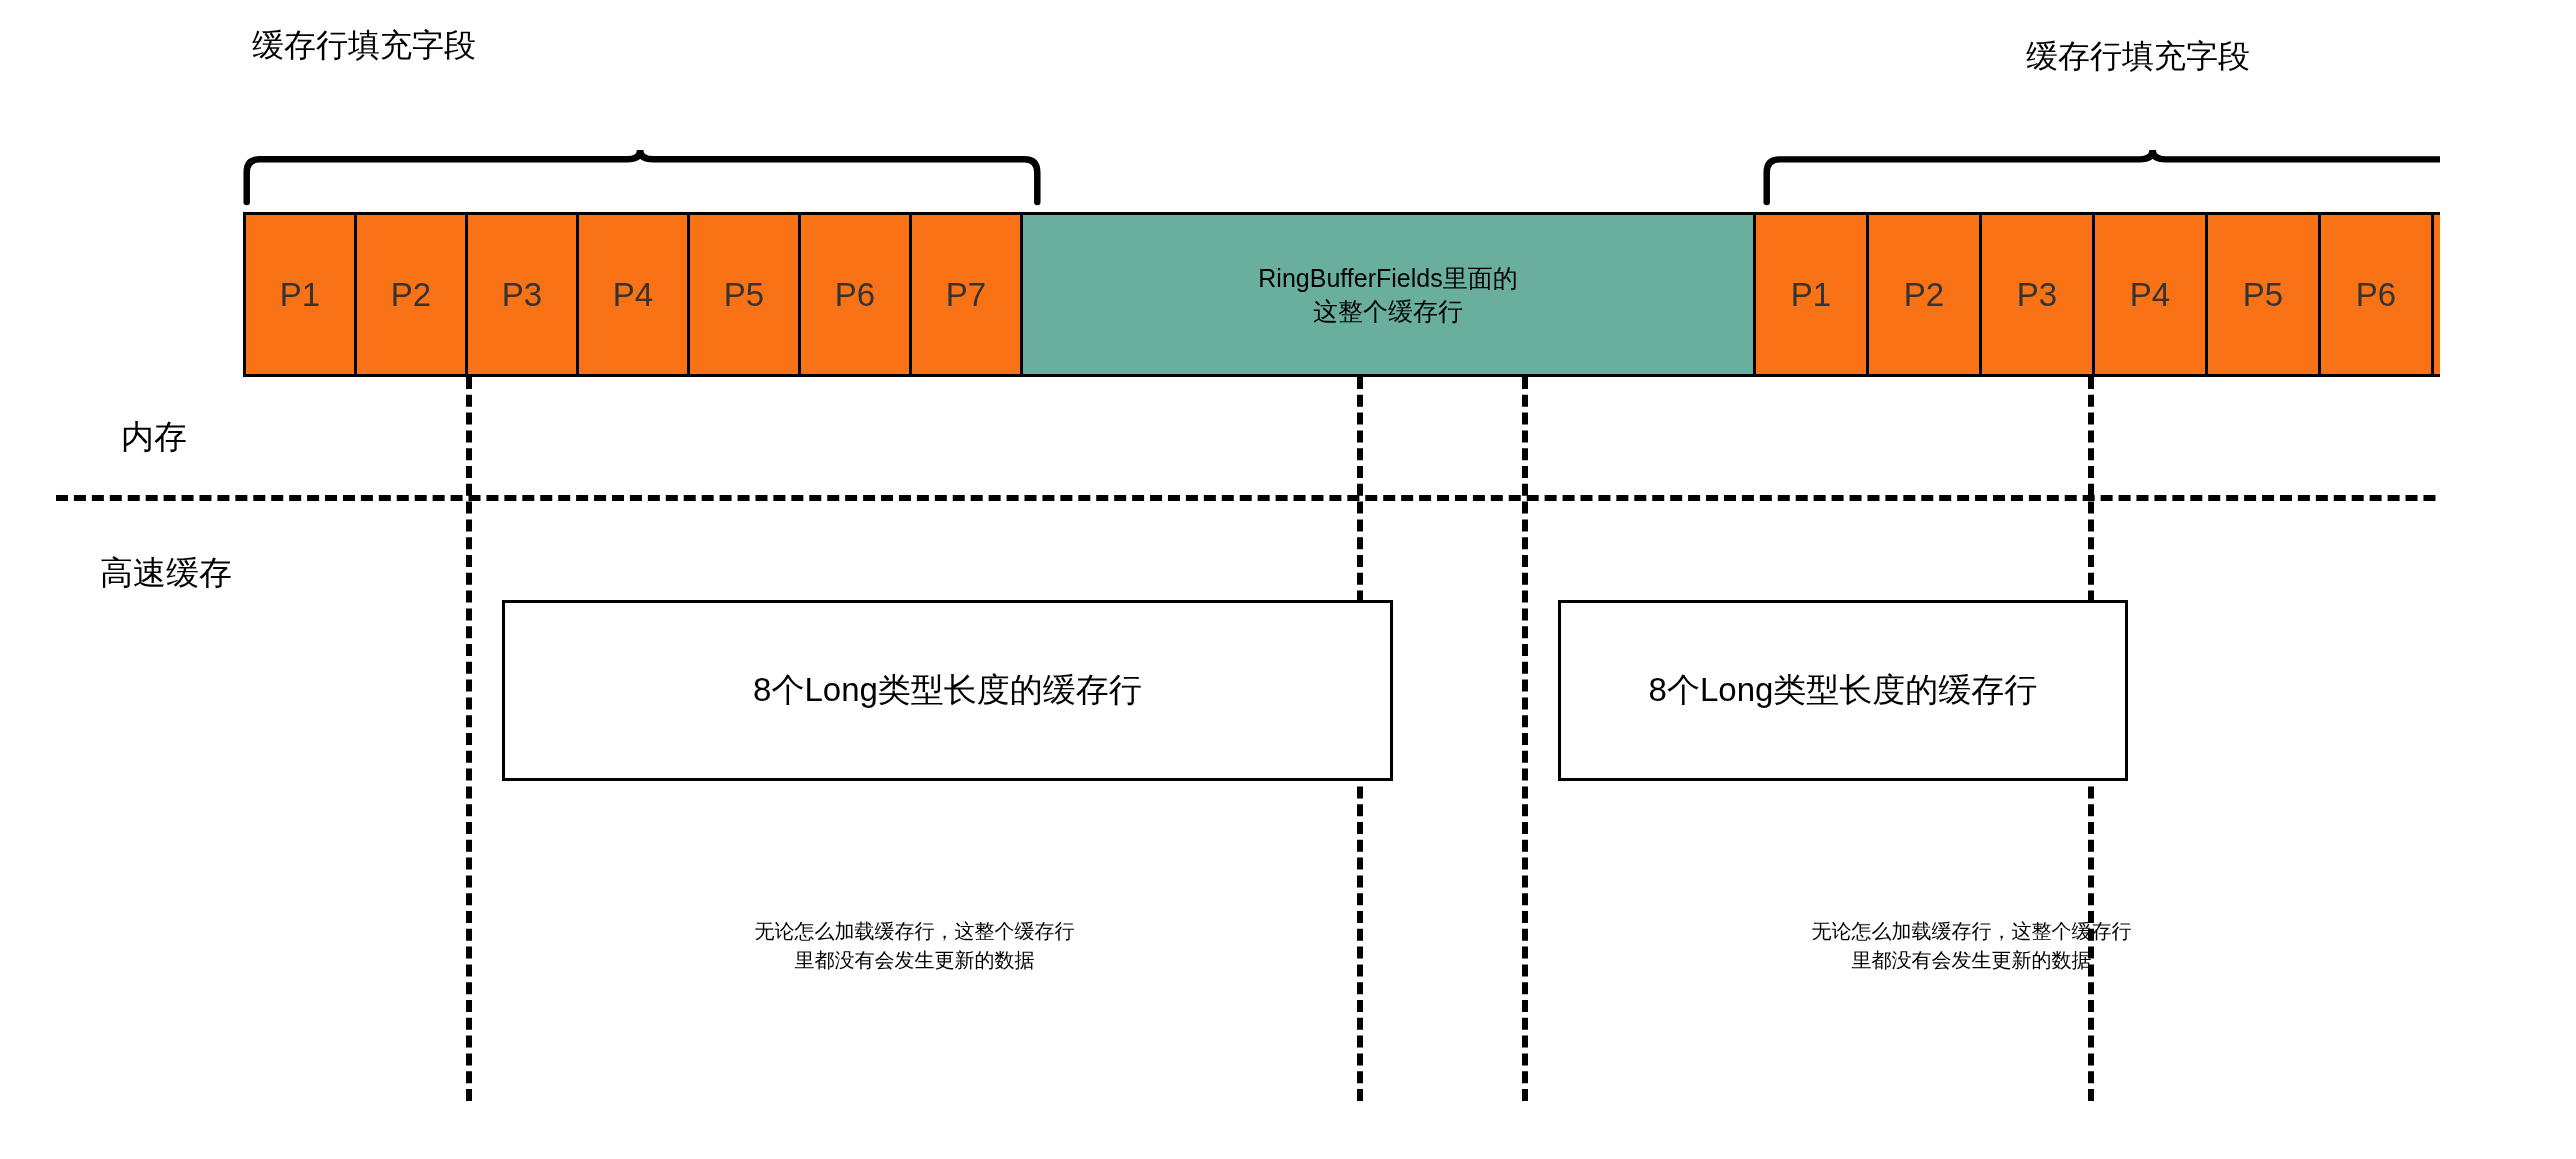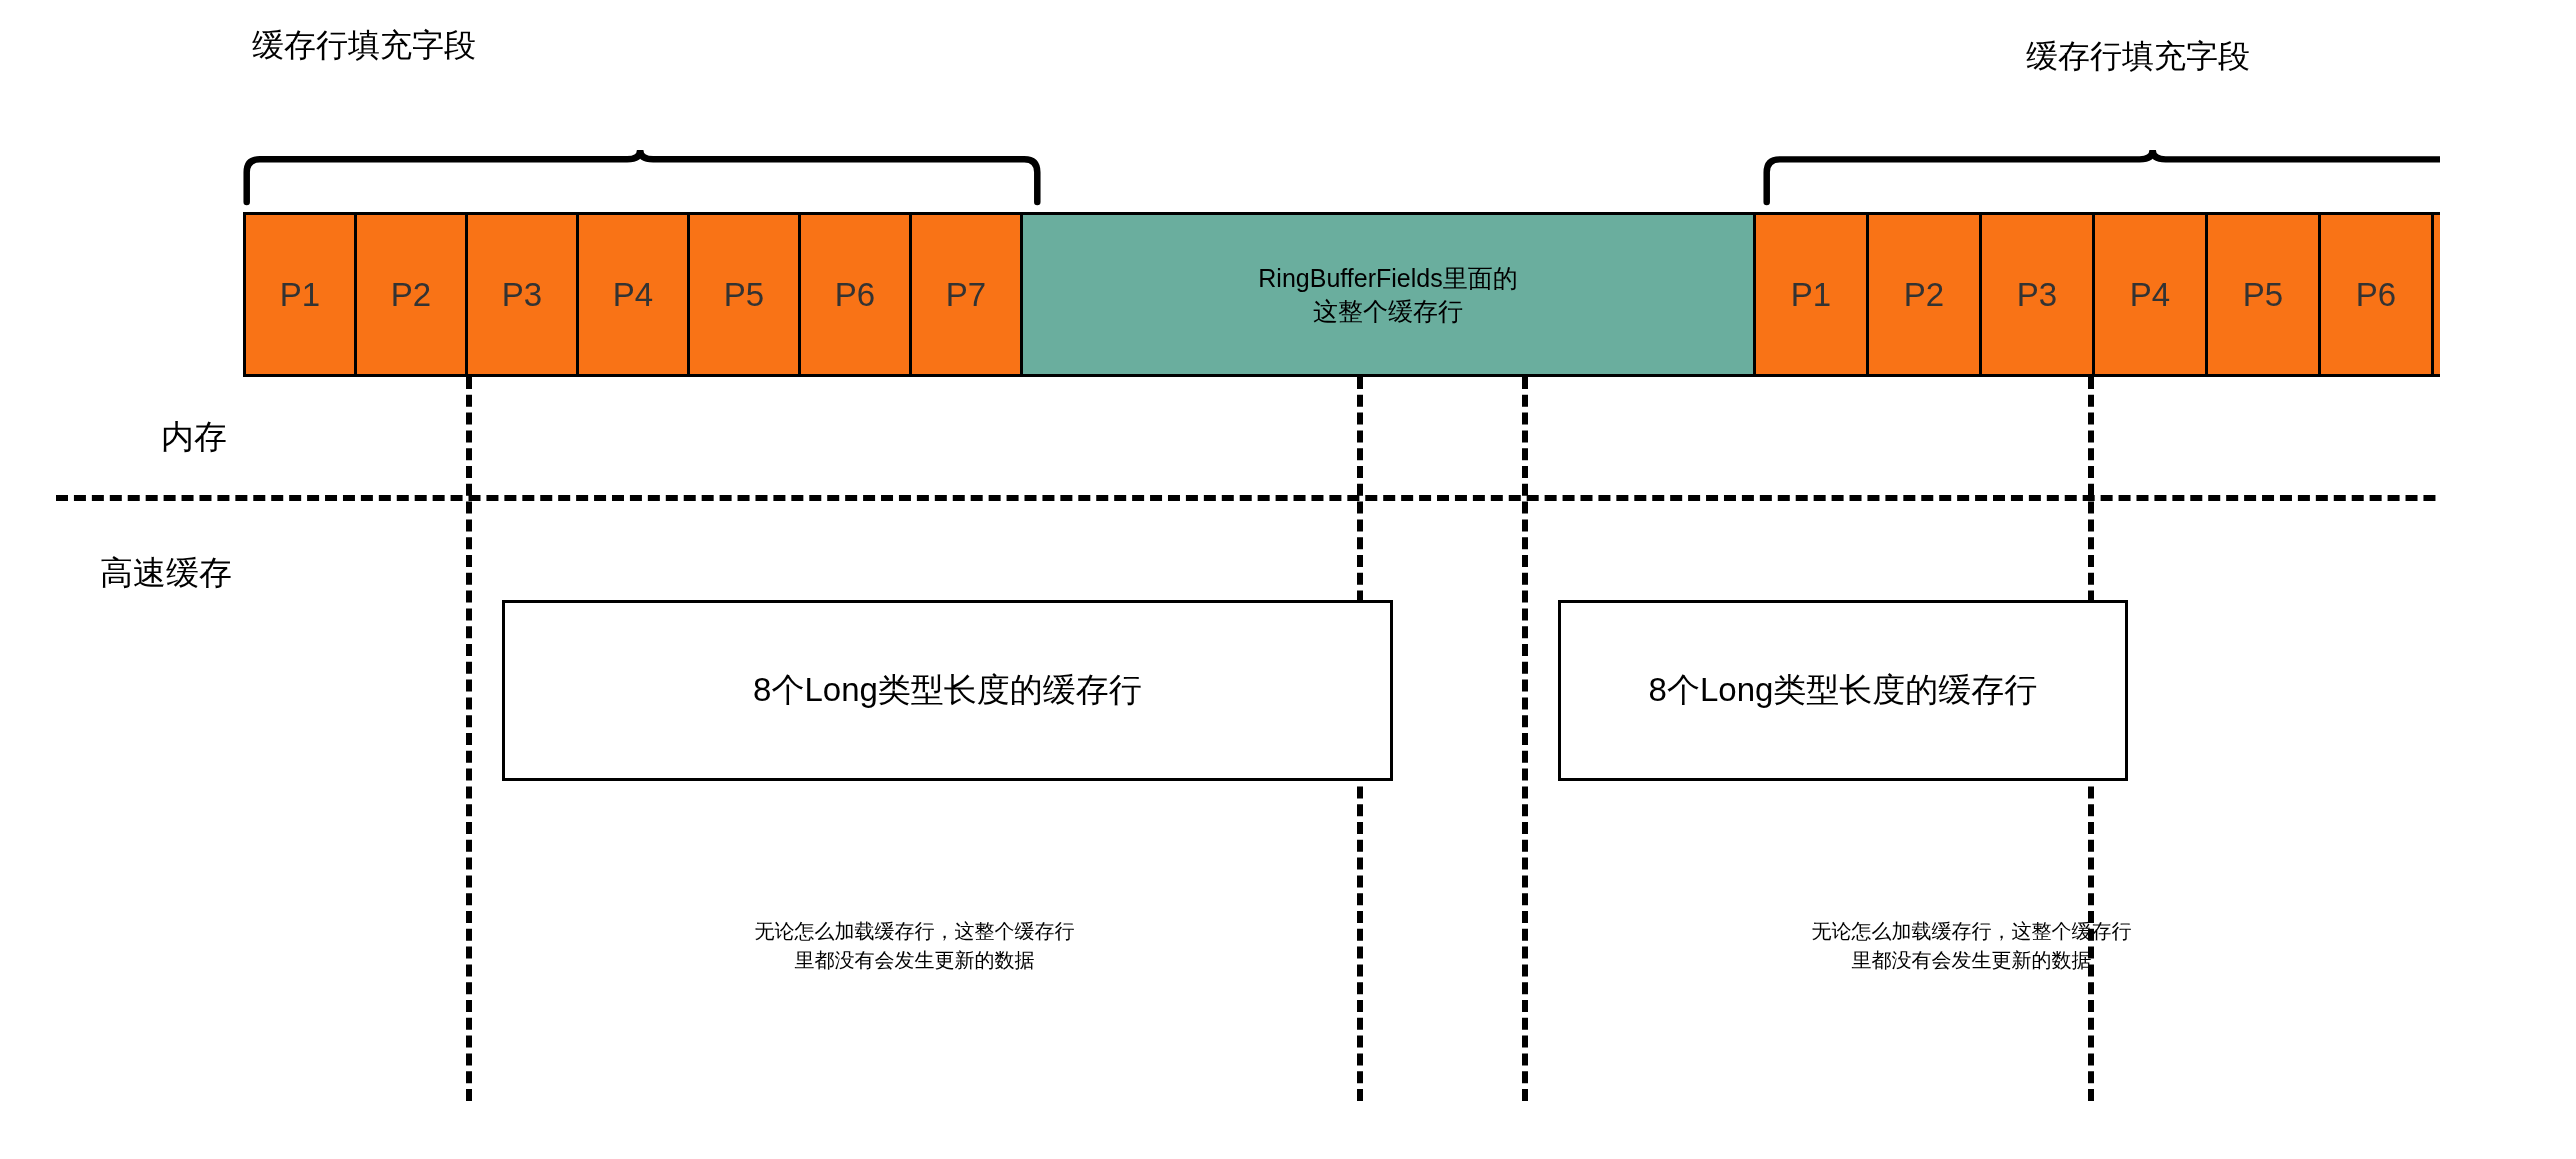--- a/index.html
+++ b/index.html
@@ -149,21 +149,21 @@
 
     <div class="cell pad-wide">P1</div>
     <div class="cell pad-wide">P2</div>
     <div class="cell pad-wide">P3</div>
     <div class="cell pad-wide">P4</div>
     <div class="cell pad-wide">P5</div>
     <div class="cell pad-wide">P6</div>
     <div class="cell pad-wide">P7</div>
   </div>
 
-  <div class="section-label" style="left:121px; top:415px;margin-left:40px;">内存</div>
+  <div class="section-label" style="left:121px; top:415px;">内存</div>
 
   <div class="section-label" style="left:100px; top:551px;text-align:center;">高速缓存</div>
 
   <div id="mem-cache-divider"></div>
 
   <div class="vguide" style="left:466px; top:377px; height:724px;"></div>
   <div class="vguide" style="left:1357px; top:377px; height:724px;"></div>
   <div class="vguide" style="left:1522px; top:377px; height:724px;"></div>
   <div class="vguide" style="left:2088px; top:377px; height:724px;"></div>
 

